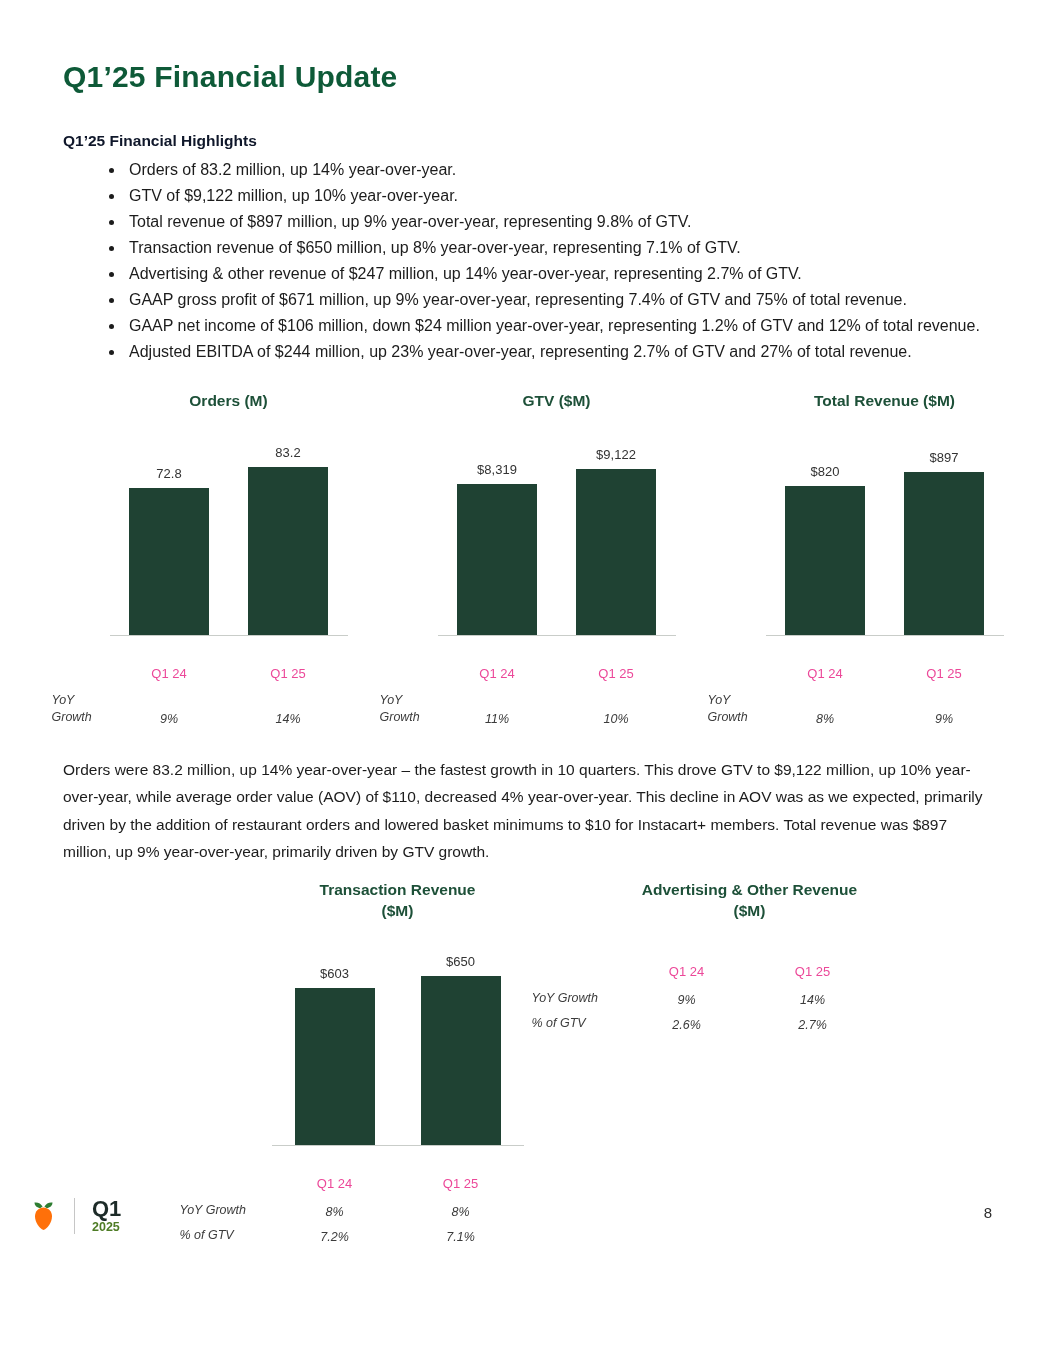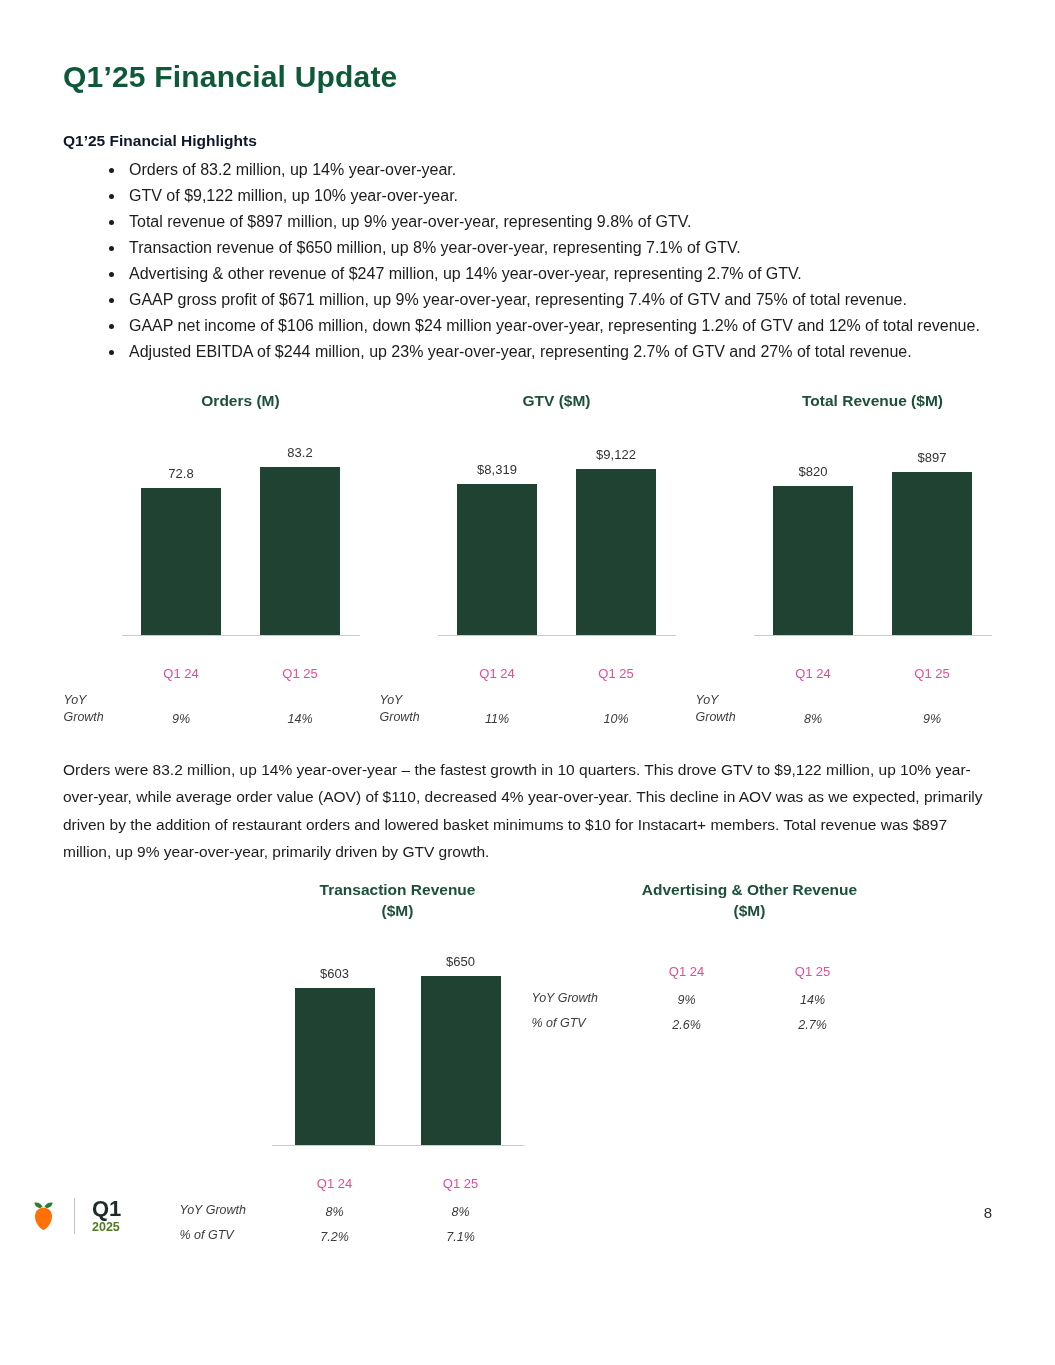--- a/index.html
+++ b/index.html
@@ -10,21 +10,21 @@
     color:#1f1f1f;
   }
   .page { position:relative; width:1055px; height:1253px; padding:60px 63px 0; overflow:hidden; background:#fff; }
 
   .page-title { font-size:30px; font-weight:700; color:var(--title-green,#0E5A38); letter-spacing:.2px; margin-bottom:38px; }
   .highlights-heading { font-size:15.5px; font-weight:700; color:#0f172a; margin-bottom:7px; }
   .highlights { list-style:disc; padding-left:62px; }
   .highlights li { font-size:16px; line-height:26px; color:#1c1c1c; padding-left:4px; }
 
   .charts-row { display:flex; justify-content:center; }
-  .charts-row-1 { margin-top:26px; gap:20px; }
+  .charts-row-1 { margin-top:26px; gap:32px; }
   .charts-row-2 { margin-top:14px; gap:8px; }
 
   .chart { --barw:80px; }
   .chart.small { --gutter:58px; --area:238px; }
   .chart.large { --gutter:92px; --area:252px; }
 
   .chart-title {
     margin-left:var(--gutter); width:var(--area); text-align:center;
     font-weight:700; font-size:15.5px; line-height:1.35;
     color:var(--chart-title-green,#1D5038); white-space:pre-line; margin-bottom:12px;

